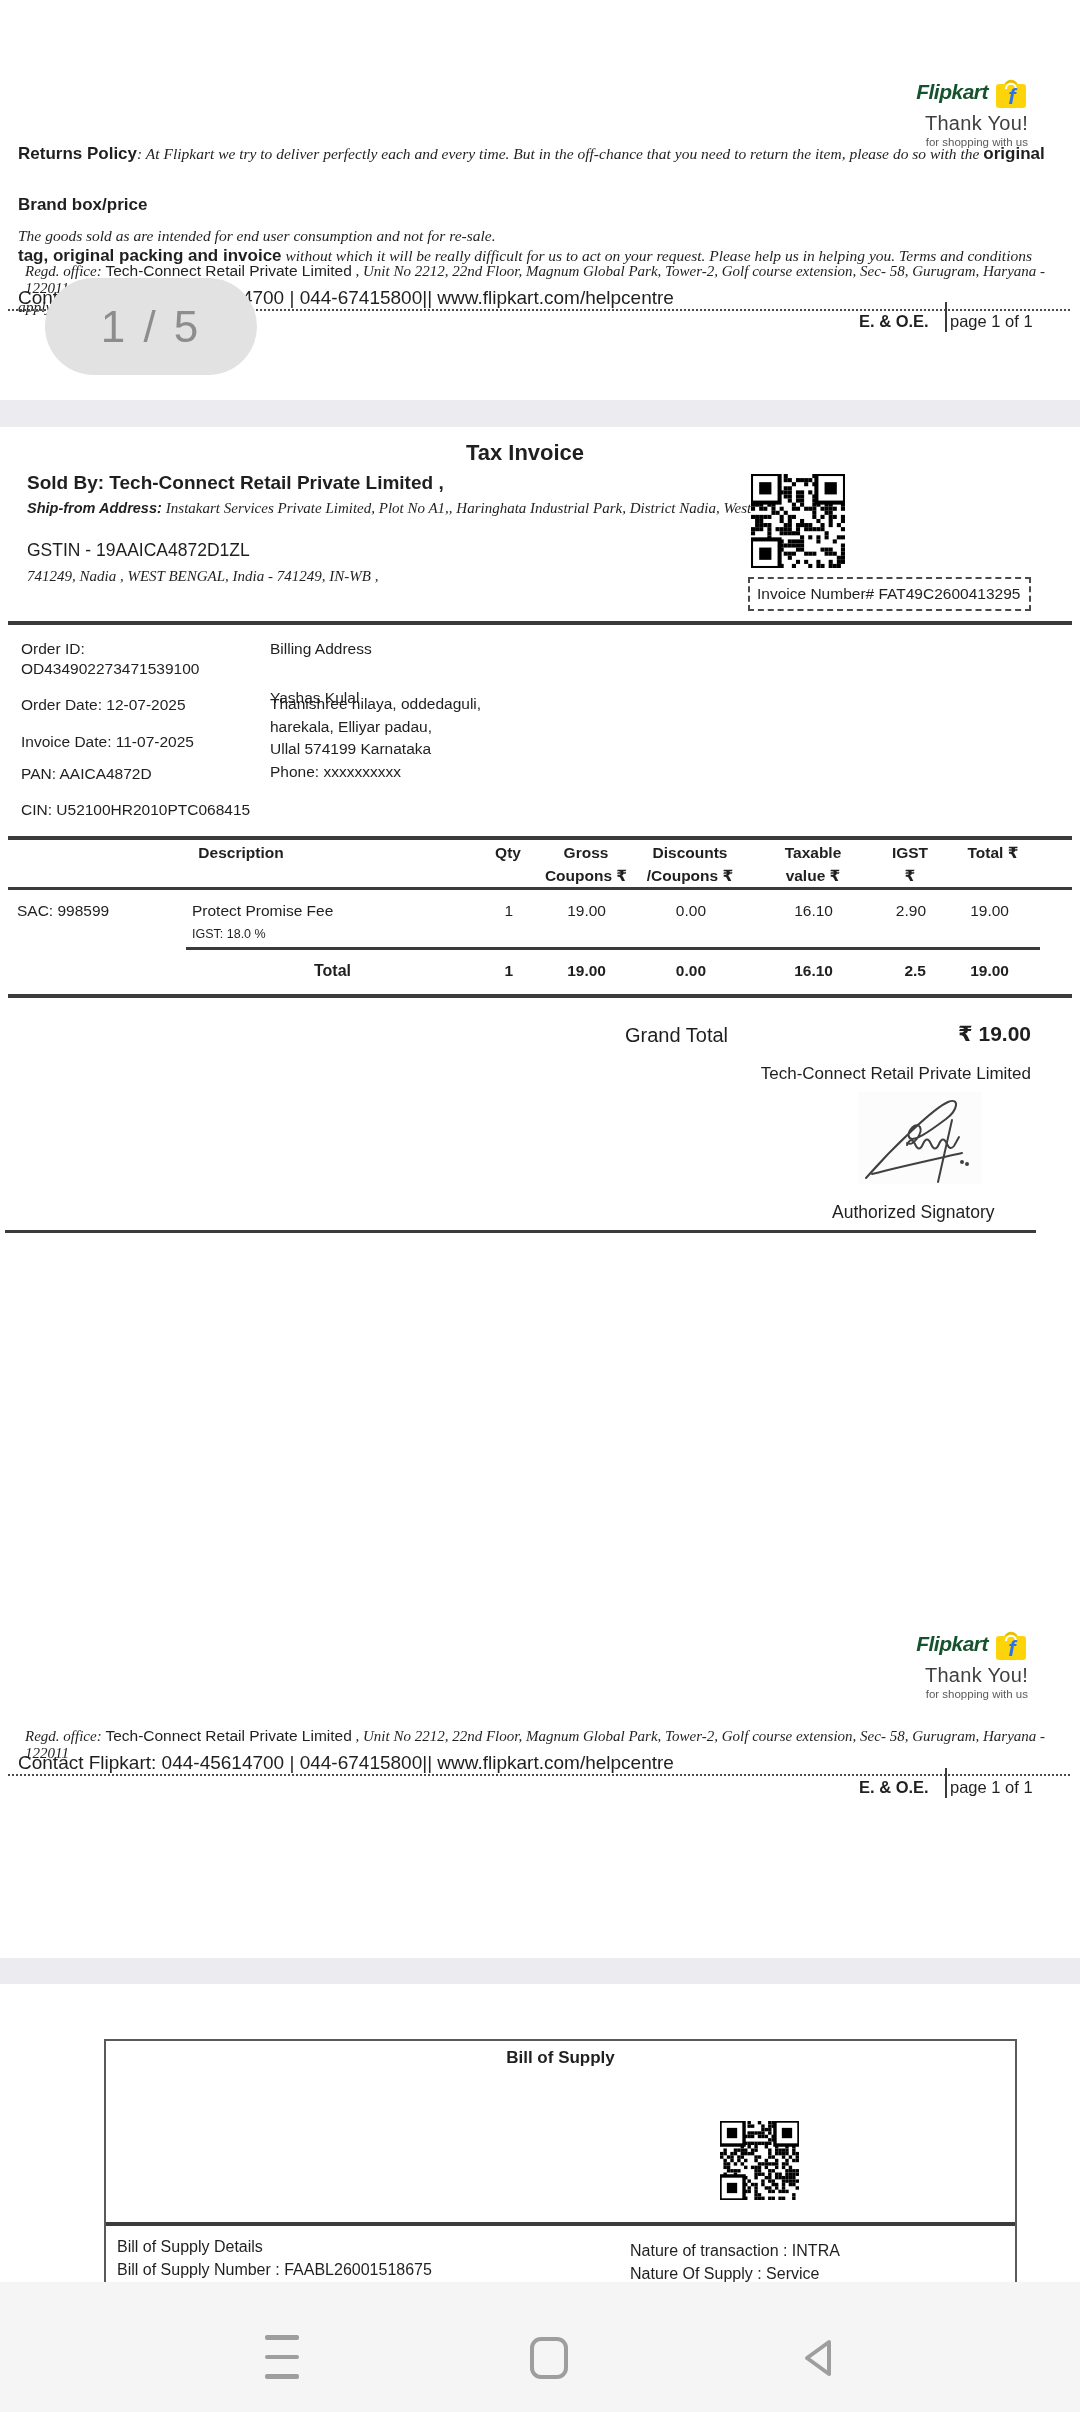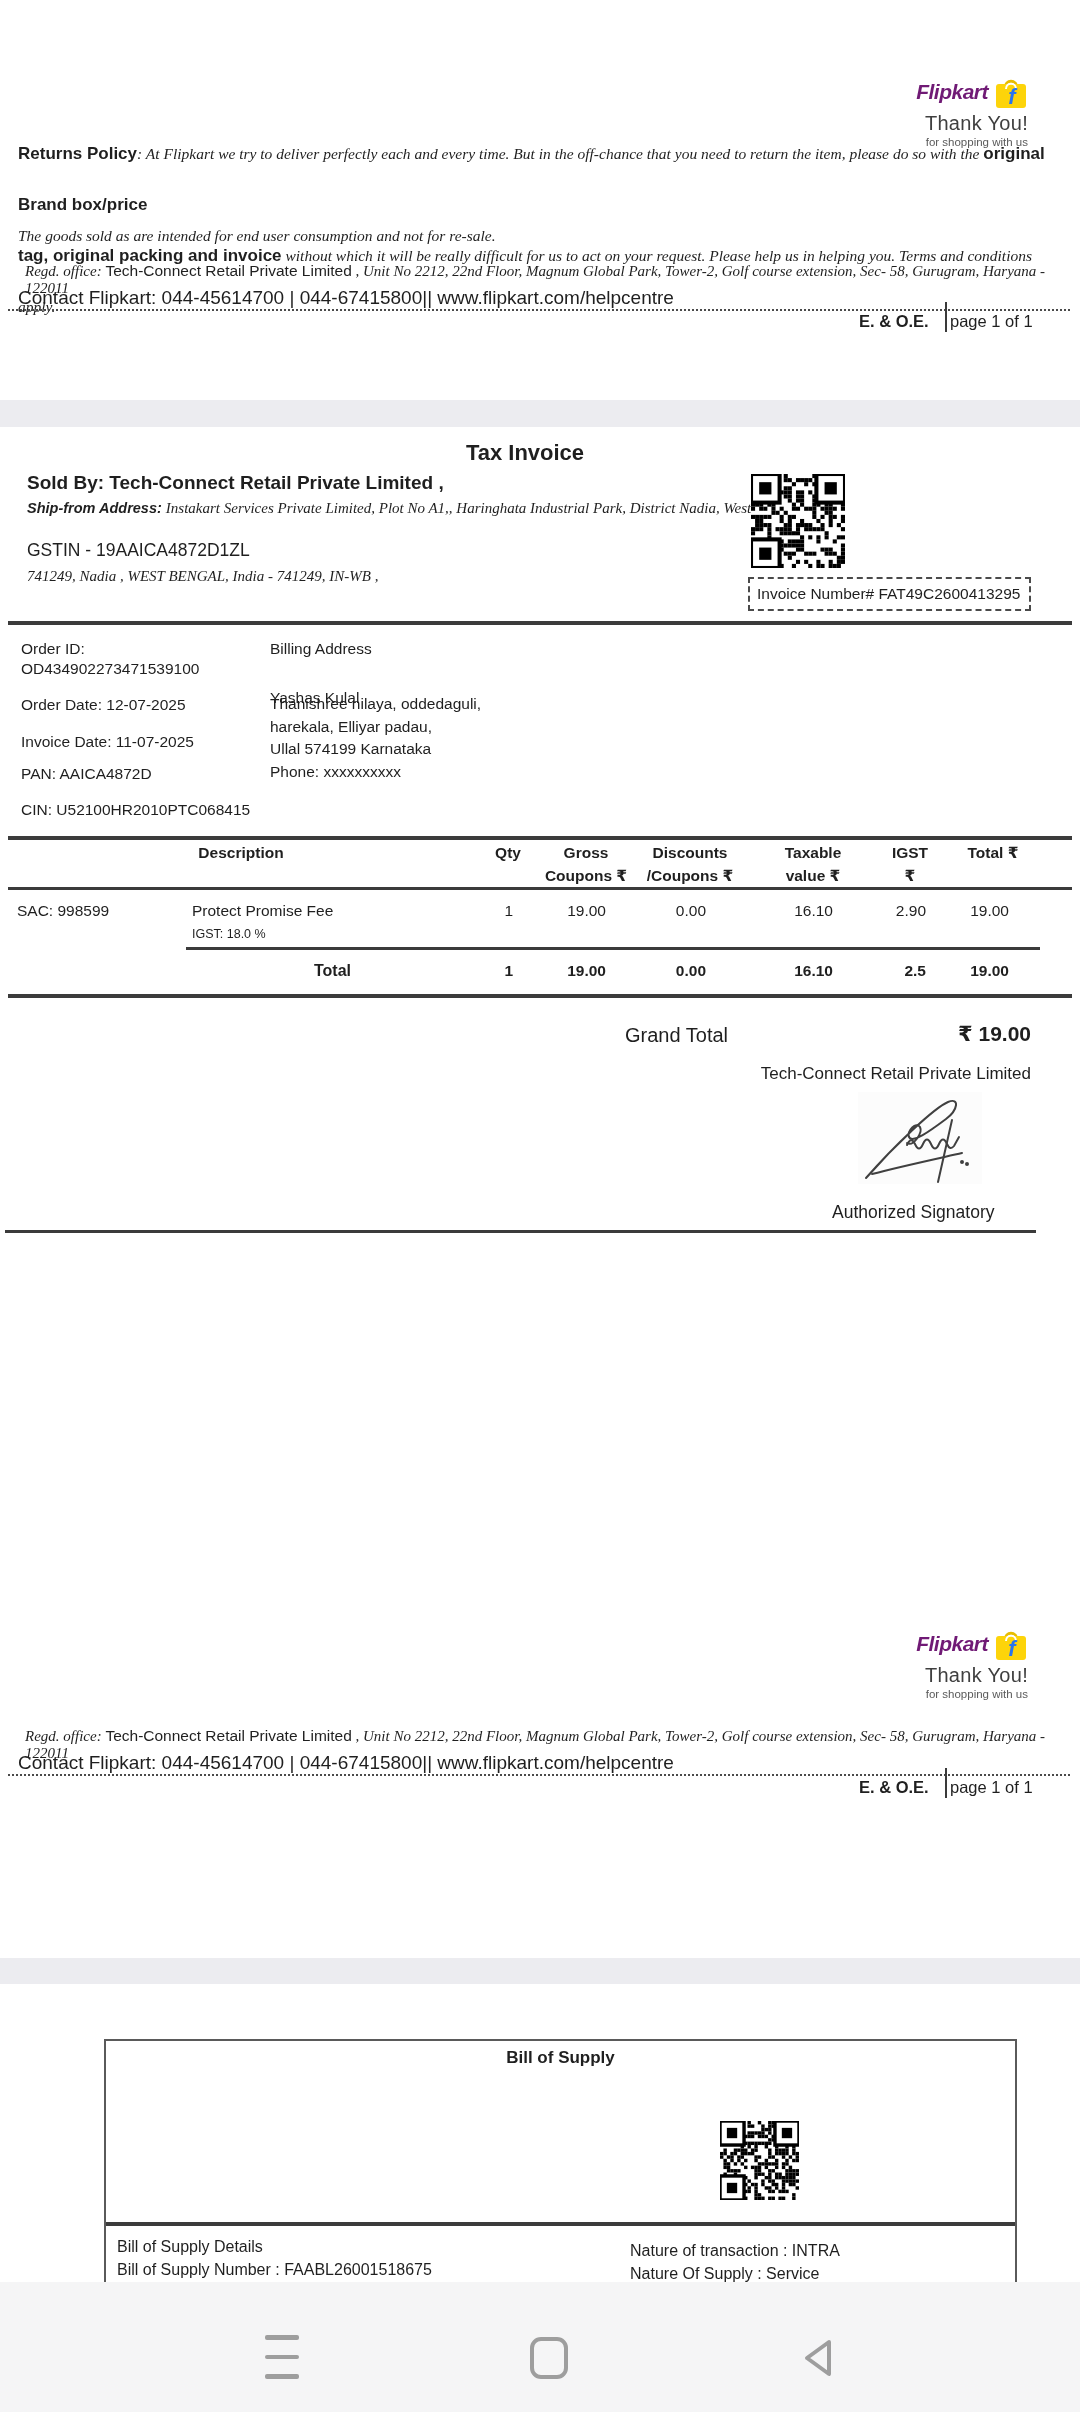--- a/index.html
+++ b/index.html
@@ -4,21 +4,21 @@
 <style>
   html,body{margin:0;padding:0;background:#ffffff;}
   .screen{position:relative;width:1080px;height:2412px;background:#ffffff;overflow:hidden;
           font-family:"Liberation Sans","DejaVu Sans",sans-serif;color:#1f1f1f;}
   .abs{position:absolute;}
   .ser{font-family:"Liberation Serif","DejaVu Serif",serif;font-style:italic;}
   .b{font-weight:normal;}
   
   .logo-block{display:flex;flex-direction:column;align-items:flex-end;}
   .logo-row{display:flex;align-items:center;gap:6px;}
-  .wordmark{color:#701a75;font-size:21px;font-weight:bold;font-style:italic;letter-spacing:-.5px;}
+  .wordmark{color:#14532d;font-size:21px;font-weight:bold;font-style:italic;letter-spacing:-.5px;}
   .thankyou{font-size:20px;color:#3f3f3f;margin-top:4px;letter-spacing:.3px;}
   .tagline{font-size:11.5px;color:#5a5a5a;margin-top:1px;}
   
   .returns{left:18px;top:128px;width:1048px;line-height:51px;font-size:15.5px;}
   .returns .bb{font-size:17px;font-weight:bold;font-style:normal;font-family:"Liberation Sans",sans-serif;}
   .goods{left:18px;top:227px;font-size:15.5px;}
   .regd{font-size:15px;}
   .regd .co{font-family:"Liberation Sans",sans-serif;font-style:normal;font-size:15.5px;}
   .contact{font-size:19px;}
   .dotted{left:8px;width:1062px;border-top:2px dotted #4a4a4a;height:0;}
@@ -92,20 +92,23 @@
 
     <div class="abs contact" style="left:18px;top:287px;">Contact Flipkart: 044-45614700 | 044-67415800|| www.flipkart.com/helpcentre</div>
 
     <div class="abs dotted" style="top:309px;"></div>
 
     <span class="abs eoe" style="left:859px;top:312px;">E. &amp; O.E.</span>
     <span class="abs tick" style="left:945px;top:302px;height:30px;"></span>
     <span class="abs pagenote" style="left:950px;top:312px;">page 1 of 1</span>
   </section>
 
+  <div class="abs pill">
+    <span>1 / 5</span>
+  </div>
 
   <div class="abs band" style="top:400px;height:27px;"></div>
 
   <section>
 
     <div class="abs h-title">Tax Invoice</div>
 
     <div class="abs soldby">
       <span>Sold By: </span><span>Tech-Connect Retail Private Limited ,</span>
     </div>

